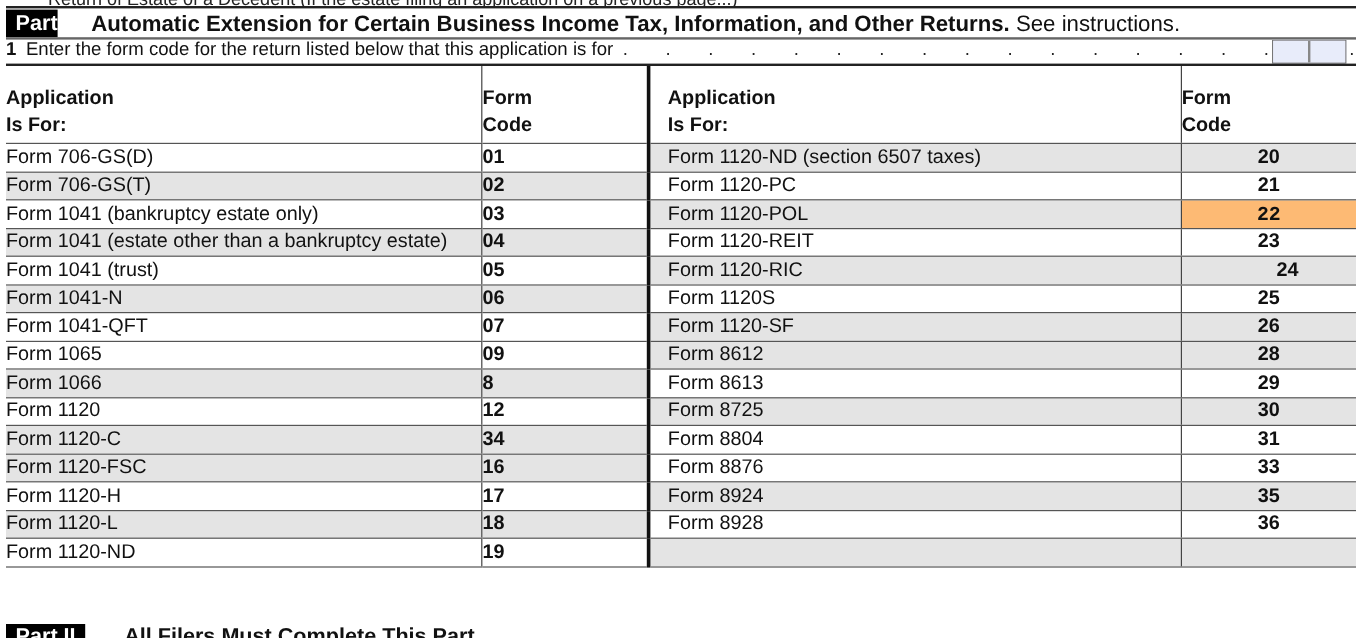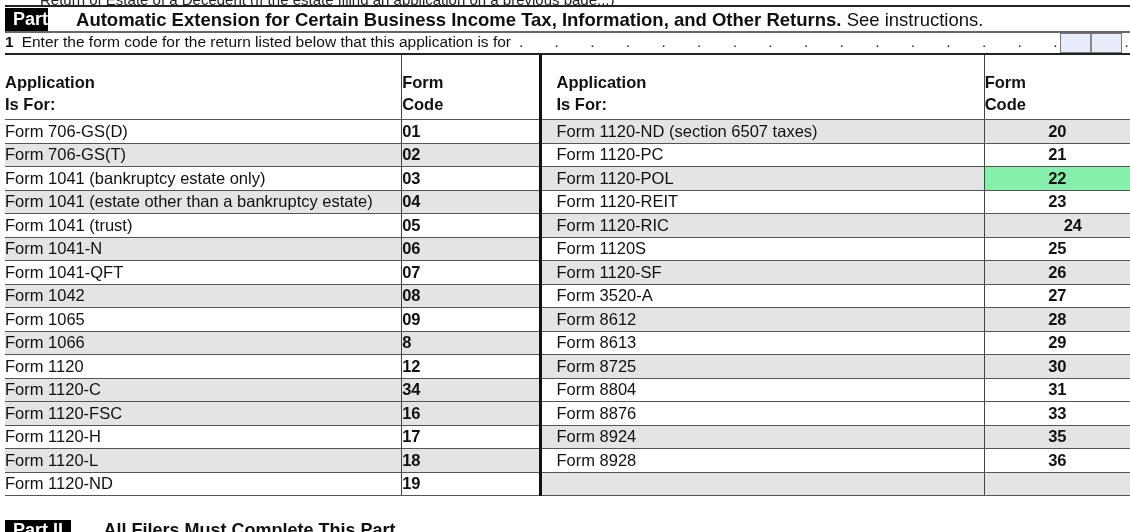--- a/index.html
+++ b/index.html
@@ -104,21 +104,21 @@
       <tr>
         <td class="c-lab l shade" style="background: rgb(228, 228, 228);">Form 706-GS(T)</td>
         <td class="c-code l shade" style="background: rgb(228, 228, 228);">02</td>
         <td class="c-lab2 r">Form 1120-PC</td>
         <td class="c-code2 r">21</td>
       </tr>
       <tr>
         <td class="c-lab l">Form 1041 (bankruptcy estate only)</td>
         <td class="c-code l">03</td>
         <td class="c-lab2 r shade" style="background: rgb(228, 228, 228);">Form 1120-POL</td>
-        <td class="c-code2 r shade" style="background: #86efac;">22</td>
+        <td class="c-code2 r shade" style="background: #fdba74; font-family: Liberation Mono, monospace;">22</td>
       </tr>
       <tr>
         <td class="c-lab l shade" style="background: rgb(228, 228, 228);">Form 1041 (estate other than a bankruptcy estate)</td>
         <td class="c-code l shade" style="background: rgb(228, 228, 228);">04</td>
         <td class="c-lab2 r">Form 1120-REIT</td>
         <td class="c-code2 r">23</td>
       </tr>
       <tr>
         <td class="c-lab l">Form 1041 (trust)</td>
         <td class="c-code l">05</td>
@@ -129,26 +129,20 @@
         <td class="c-lab l shade" style="background: rgb(228, 228, 228);">Form 1041-N</td>
         <td class="c-code l shade" style="background: rgb(228, 228, 228);">06</td>
         <td class="c-lab2 r">Form 1120S</td>
         <td class="c-code2 r">25</td>
       </tr>
       <tr>
         <td class="c-lab l">Form 1041-QFT</td>
         <td class="c-code l">07</td>
         <td class="c-lab2 r shade" style="background: rgb(228, 228, 228);">Form 1120-SF</td>
         <td class="c-code2 r shade" style="background: rgb(228, 228, 228);">26</td>
-      </tr>
-      <tr>
-        <td class="c-lab l shade" style="background: rgb(228, 228, 228);">Form 1042</td>
-        <td class="c-code l shade" style="background: rgb(228, 228, 228);">08</td>
-        <td class="c-lab2 r">Form 3520-A</td>
-        <td class="c-code2 r">27</td>
       </tr>
       <tr>
         <td class="c-lab l">Form 1065</td>
         <td class="c-code l">09</td>
         <td class="c-lab2 r shade" style="background: rgb(228, 228, 228);">Form 8612</td>
         <td class="c-code2 r shade" style="background: rgb(228, 228, 228);">28</td>
       </tr>
       <tr>
         <td class="c-lab l shade" style="background: rgb(228, 228, 228);">Form 1066</td>
         <td class="c-code l shade" style="background: rgb(228, 228, 228);">8</td>

